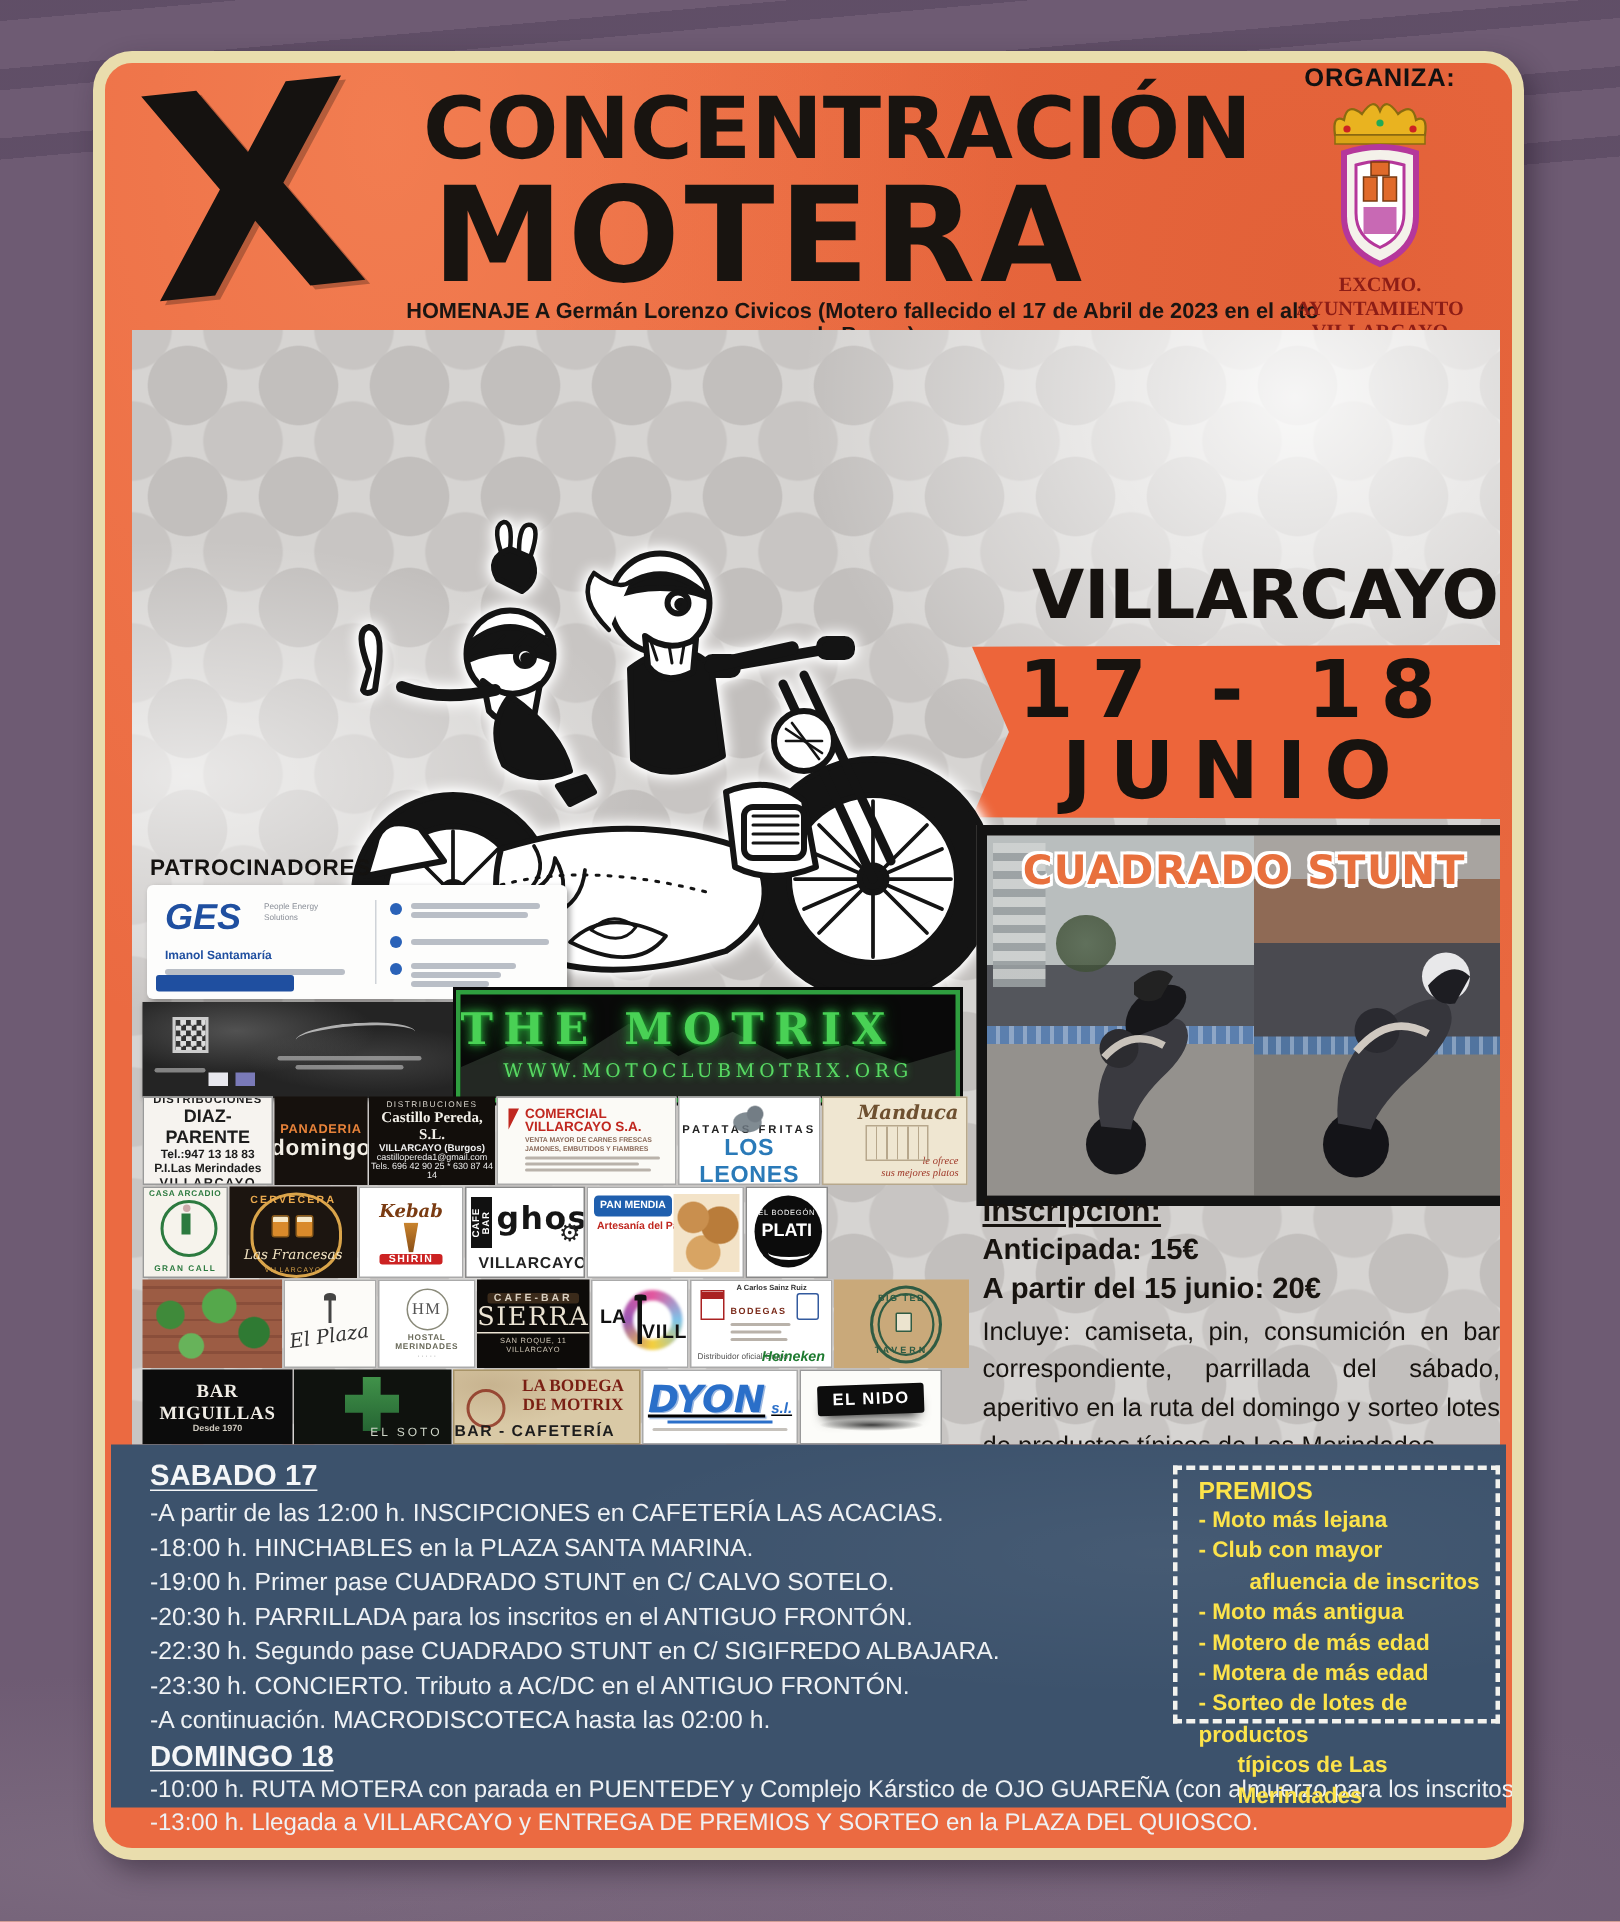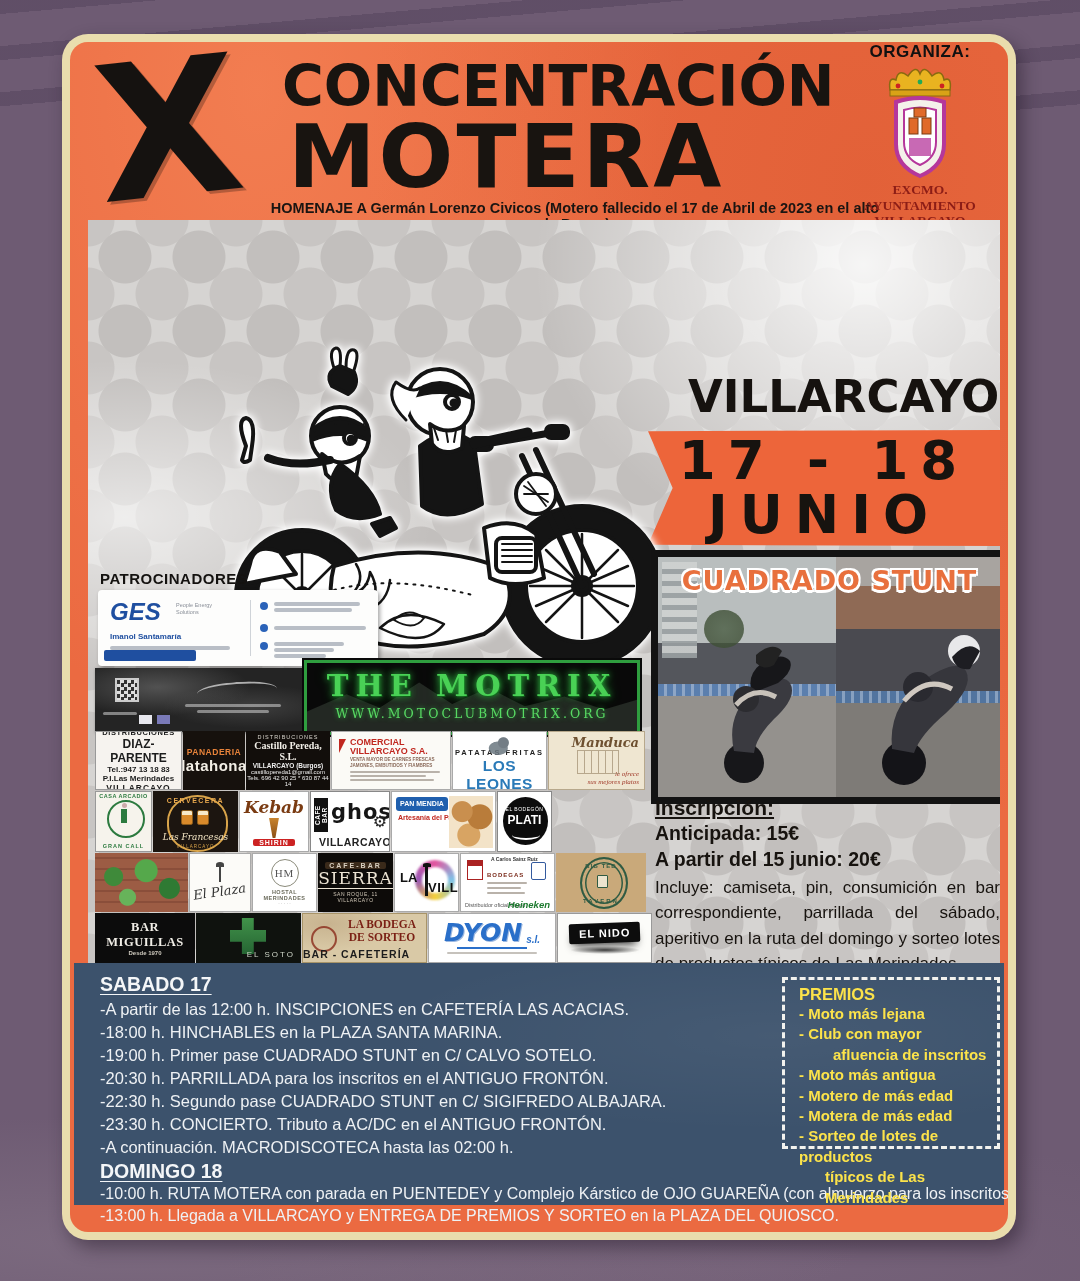--- a/index.html
+++ b/index.html
@@ -90,21 +90,21 @@
     repeating-conic-gradient(#ddd 0 25%,#333 0 50%);background-size:7px 7px;border:2px solid #ccc;}
   .dscript{position:absolute;right:26px;top:14px;width:80px;height:16px;border-top:2px solid rgba(220,220,220,.75);
     border-radius:50%;transform:rotate(-4deg);}
   .dline{position:absolute;height:2.5px;background:rgba(210,210,210,.55);border-radius:2px;}
   .dchip{position:absolute;bottom:8px;width:13px;height:9px;background:#e8e8ee;}
   
   .motrix{position:absolute;left:216px;top:440px;width:330px;height:69px;background:#090909;
     border:3px solid #2f9e3f;box-shadow:0 0 0 2px #0a0a0a;overflow:hidden;}
   .mx-mtn{position:absolute;left:0;bottom:0;width:100%;height:78%;background:#232823;
     clip-path:polygon(0 100%,0 62%,12% 30%,22% 55%,34% 8%,44% 48%,55% 18%,66% 52%,78% 34%,90% 58%,100% 40%,100% 100%);}
-  .mx-name{position:absolute;left:0;top:6px;width:100%;text-align:center;font-family:"DejaVu Serif",serif;
+  .mx-name{position:absolute;left:0;top:6px;width:100%;font-family:"DejaVu Serif",serif;
     font-weight:700;font-size:29px;letter-spacing:7px;color:#49d155;
     text-shadow:0 0 6px #2fae3f,0 0 12px #1d8a2d,1px 1px 0 #063e0d;}
   .mx-url{position:absolute;left:0;top:43px;width:100%;text-align:center;font-family:"DejaVu Serif",serif;
     font-size:12.5px;letter-spacing:3px;color:#58d963;text-shadow:0 0 5px #2fae3f;}
   
   .srow{position:absolute;left:7px;display:flex;gap:1px;}
   .tile{position:relative;overflow:hidden;flex:0 0 auto;box-sizing:border-box;}
   .r1{top:511px;height:59px;}
   .r2{top:571px;height:61px;}
   .r3{top:633px;height:59px;}
@@ -153,21 +153,21 @@
   .ri-box{position:absolute;left:10px;top:15px;width:72px;height:26px;border:2px solid #d42a1e;box-shadow:inset 0 0 0 2px #fff,inset 0 0 0 3px #d42a1e;display:flex;align-items:center;justify-content:center;}
   .ri2{font-size:19px;font-weight:900;color:#d42a1e;letter-spacing:1px;}
   .ri3{position:absolute;bottom:2px;width:100%;text-align:center;font-family:"DejaVu Serif",serif;font-style:italic;font-size:9px;color:#c92a1c;}
   .t-cervecera{width:85px;background:#1c1510;}
   .ce-badge{position:absolute;left:14px;top:4px;width:57px;height:53px;border:2px solid #d9a44a;border-radius:50% / 46%;}
   .ce1{position:absolute;top:6px;width:100%;text-align:center;font-size:7px;font-weight:900;color:#e9a94e;letter-spacing:1.5px;}
   .ce-mug{position:absolute;width:10px;height:13px;background:linear-gradient(#f7e9c9 0 30%,#d98a2b 30%);border:1px solid #8a5a1a;border-radius:2px;}
   .ce2{position:absolute;bottom:10px;width:100%;text-align:center;font-family:"DejaVu Serif",serif;font-style:italic;font-size:9px;color:#f2e3c2;}
   .ce3{position:absolute;bottom:3px;width:100%;text-align:center;font-size:4.5px;color:#d9a44a;letter-spacing:1px;}
   .t-kebab{width:70px;background:#fff;border:1px solid #aaa;}
-  .kb1{font-family:"DejaVu Serif",serif;font-weight:700;font-style:italic;font-size:17px;color:#7a3b12;}
+  .kb1{font-family:"DejaVu Serif",serif;font-weight:700;font-style:italic;font-size:12px;color:#7a3b12;}
   .kb-cone{width:14px;height:20px;background:linear-gradient(#c9842e,#8a4e16);clip-path:polygon(15% 0,85% 0,60% 100%,40% 100%);margin:1px 0;}
   .kb2{font-size:7px;font-weight:900;color:#fff;background:#c22;padding:0 6px;border-radius:2px;letter-spacing:1px;}
   .t-ghost{width:80px;background:#fff;border:1px solid #888;}
   .gh-chip{position:absolute;left:3px;top:6px;width:14px;height:34px;background:#111;color:#fff;
     font-size:6.5px;font-weight:900;writing-mode:vertical-rl;transform:rotate(180deg);text-align:center;letter-spacing:.5px;}
   .gh1{position:absolute;left:20px;top:8px;font-size:21px;font-weight:700;color:#151515;letter-spacing:1px;font-family:"DejaVu Sans",sans-serif;}
   .gh-gear{position:absolute;right:2px;top:20px;font-size:16px;color:#222;}
   .gh2{position:absolute;left:8px;bottom:3px;font-size:10.5px;font-weight:900;color:#222;letter-spacing:.5px;
     text-shadow:-1px 0 #fff,1px 0 #fff;}
   .t-mendia{width:105px;background:#fff;border:1px solid #aaa;}
@@ -234,21 +234,21 @@
   .so-cross{position:absolute;left:34px;top:5px;width:36px;height:36px;background:
      linear-gradient(rgba(70,160,80,.9),rgba(40,110,55,.9));
      clip-path:polygon(33% 0,66% 0,66% 33%,100% 33%,100% 66%,66% 66%,66% 100%,33% 100%,33% 66%,0 66%,0 33%,33% 33%);}
   .so1{position:absolute;right:6px;bottom:4px;font-size:8px;color:#cfd6c8;letter-spacing:2px;}
   .t-coque{width:125px;background:
      radial-gradient(ellipse at 20% 20%,rgba(120,80,40,.18),transparent 50%),#d9c9a6;border:1px solid #a89468;}
   .cq-stamp{position:absolute;left:8px;top:12px;width:22px;height:22px;border:2px solid #8a2a1a;border-radius:50%;opacity:.8;}
   .cq1{position:absolute;left:36px;top:4px;width:86px;text-align:center;font-family:"Liberation Serif",serif;
      font-weight:700;font-size:11.5px;color:#7a1f14;line-height:1.15;}
   .cq3{position:absolute;left:0;bottom:2px;width:100%;text-align:left;font-size:10.5px;font-weight:900;color:#1c1c1c;letter-spacing:1px;}
-  .t-dyon{width:128px;background:#fff;border:1px solid #aaa;}
+  .t-dyon{width:104px;background:#fff;border:1px solid #aaa;text-decoration:underline;}
   .dy1{font-family:"DejaVu Sans",sans-serif;font-size:25px;font-weight:900;font-style:italic;color:#2a6fc9;line-height:.9;
      text-shadow:1px 1px 0 #9cb8e0;}
   .dy2{font-size:10px;font-weight:900;font-style:italic;color:#2a6fc9;margin-left:4px;}
   .dy-l{width:70px;height:2px;background:#2a6fc9;margin:2px auto 0;}
   .dy-s{width:90px;height:2px;background:#c6c2bc;border-radius:2px;margin:3px auto 0;}
   .t-nido{width:95px;background:#fcfcf9;border:1px solid #999;}
   .ni-box{background:#0d0d0d;color:#fff;font-size:11px;font-weight:900;letter-spacing:1px;padding:4px 10px;
      transform:rotate(-2deg);box-shadow:0 6px 8px -4px rgba(0,0,0,.8);border-radius:2px;}
   .ni-scrib{width:70px;height:8px;margin-top:3px;background:
      radial-gradient(ellipse,rgba(20,20,20,.8),transparent 70%);}
@@ -458,21 +458,21 @@
         <div class="srow r1">
           <div class="tile t-diaz cen">
             <div class="dz1">DISTRIBUCIONES</div>
             <div class="dz2">DIAZ-PARENTE</div>
             <div class="dz3">Tel.:947 13 18 83</div>
             <div class="dz3">P.I.Las Merindades</div>
             <div class="dz4">VILLARCAYO</div>
           </div>
           <div class="tile t-tahona cen">
             <div class="th1">PANADERIA</div>
-            <div class="th2">latahona</div>
+            <div class="th2">domingo</div>
           </div>
           <div class="tile t-castillo cen">
             <div class="cp0">DISTRIBUCIONES</div>
             <div class="cp1">Castillo Pereda, S.L.</div>
             <div class="cp2">VILLARCAYO (Burgos)</div>
             <div class="cp3">castillopereda1@gmail.com</div>
             <div class="cp3">Tels. 696 42 90 25 * 630 87 44 14</div>
           </div>
           <div class="tile t-comercial">
             <div class="cv-mark"></div>
@@ -582,21 +582,21 @@
           <div class="tile t-miguillas cen">
             <div class="mg1">BAR MIGUILLAS</div>
             <div class="mg2">Desde 1970</div>
           </div>
           <div class="tile t-soto">
             <div class="so-cross"></div>
             <div class="so1">EL SOTO</div>
           </div>
           <div class="tile t-coque">
             <div class="cq-stamp"></div>
-            <div class="cq1">LA BODEGA DE SORTEO</div>
+            <div class="cq1">LA BODEGA DE MOTRIX</div>
             <div class="cq3">BAR - CAFETERÍA</div>
           </div>
           <div class="tile t-dyon cen">
             <div style="display:flex;align-items:flex-end;">
               <div class="dy1">DYON</div>
               <div class="dy2">s.l.</div>
             </div>
             <div class="dy-l"></div>
             <div class="dy-s"></div>
           </div>

